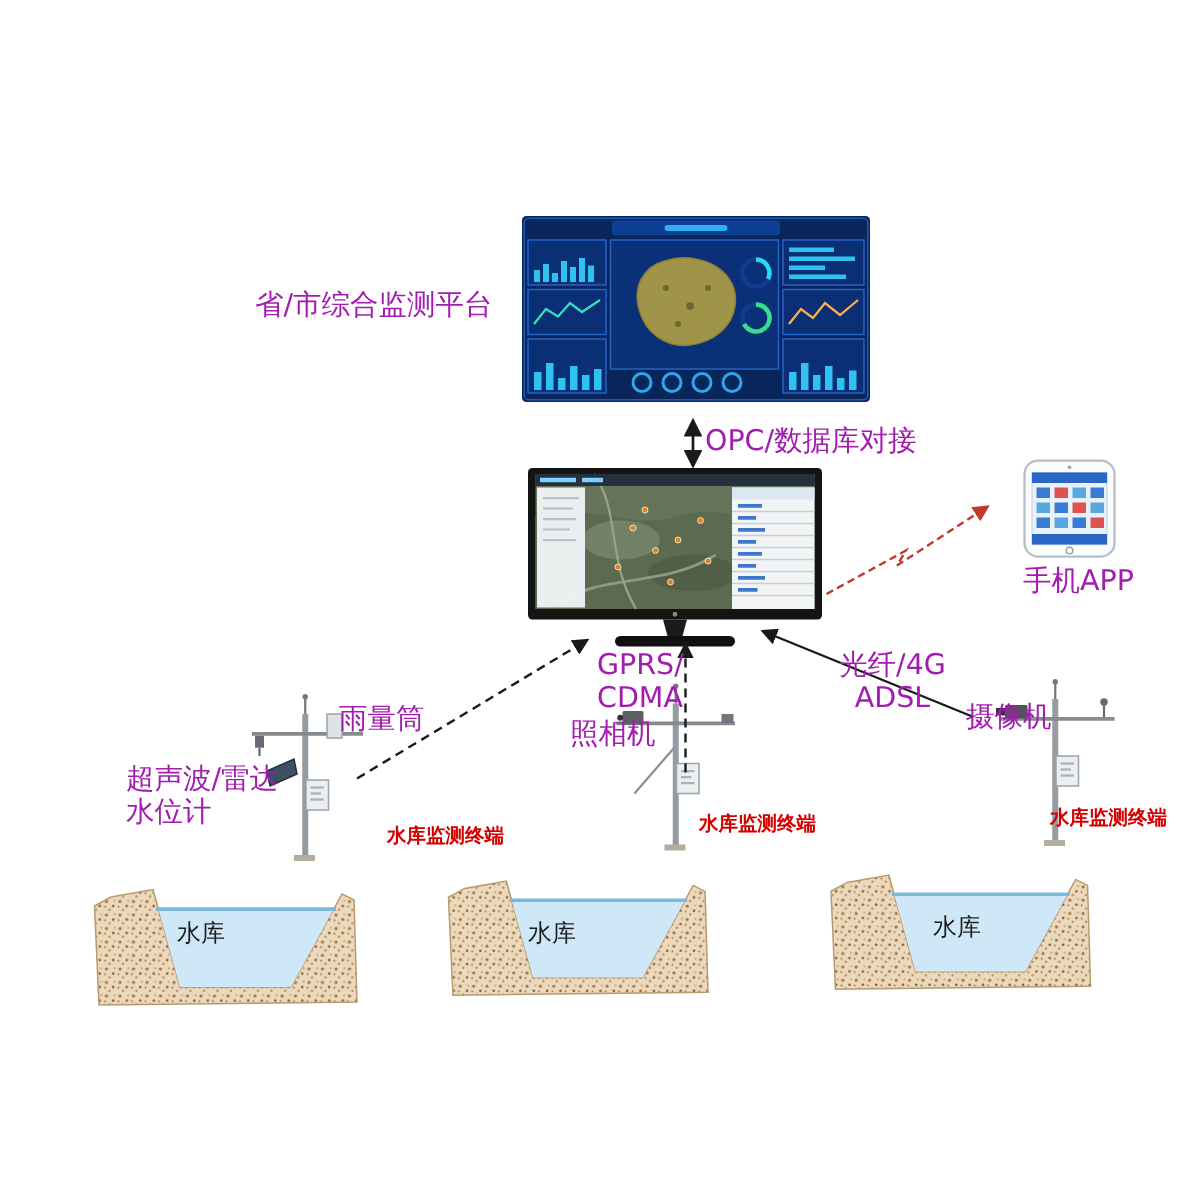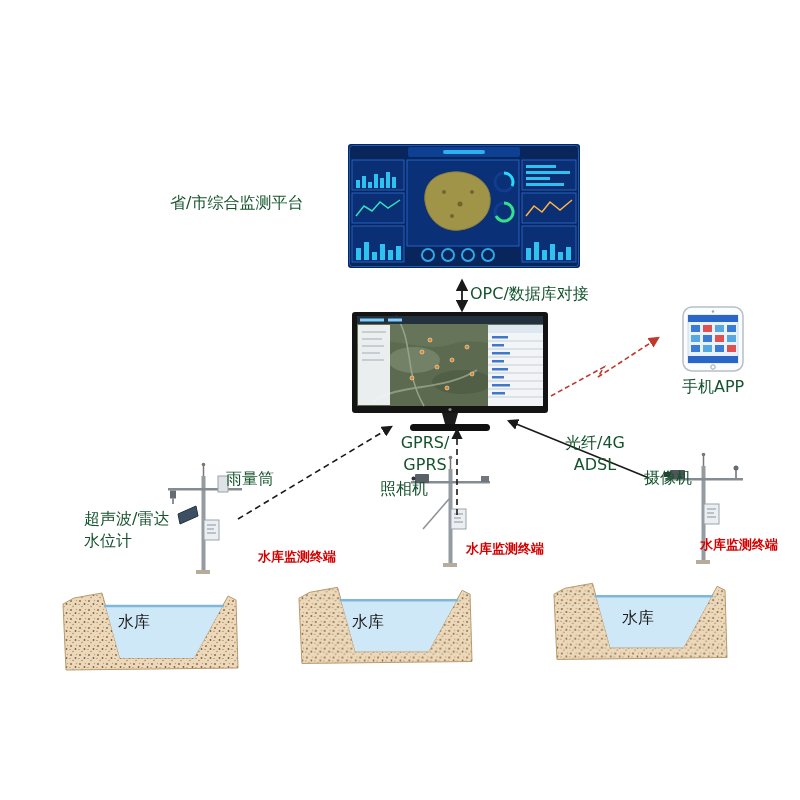--- a/index.html
+++ b/index.html
@@ -7,22 +7,22 @@
   body {
     background:#ffffff;
     font-family:"DejaVu Sans","Liberation Sans",sans-serif;
     position:relative;
     overflow:hidden;
   }
   .stage { position:absolute; left:0; top:0; width:800px; height:800px; }
   .abs { position:absolute; }
   .label {
     position:absolute;
-    color:#14532d;
-    font-size:16px;
+    color:#a21caf;
+    font-size:19px;
     line-height:22px;
     white-space:nowrap;
   }
   .label.center { text-align:center; }
   .label .line { display:block; }
   .red-label {
     position:absolute;
     color:var(--terminal_red,#d40000);
     font-size:13px;
     font-weight:bold;
@@ -317,21 +317,21 @@
   <div class="label" style="left:170px; top:192px;">省/市综合监测平台</div>
 
   <div class="label" style="left:470px; top:283px;">OPC/数据库对接</div>
 
 
   <div class="label center" style="left:682px; top:376px; width:62px;">手机APP</div>
 
 
   <div class="label center" style="left:398px; top:432px; width:54px;">
     <span class="line">GPRS/</span>
-    <span class="line">GPRS</span>
+    <span class="line">CDMA</span>
   </div>
 
   <div class="label center" style="left:558px; top:432px; width:74px;">
     <span class="line">光纤/4G</span>
     <span class="line">ADSL</span>
   </div>
 
   <div class="label" style="left:226px; top:468px;">雨量筒</div>
 
   <div class="label" style="left:84px; top:508px;">

